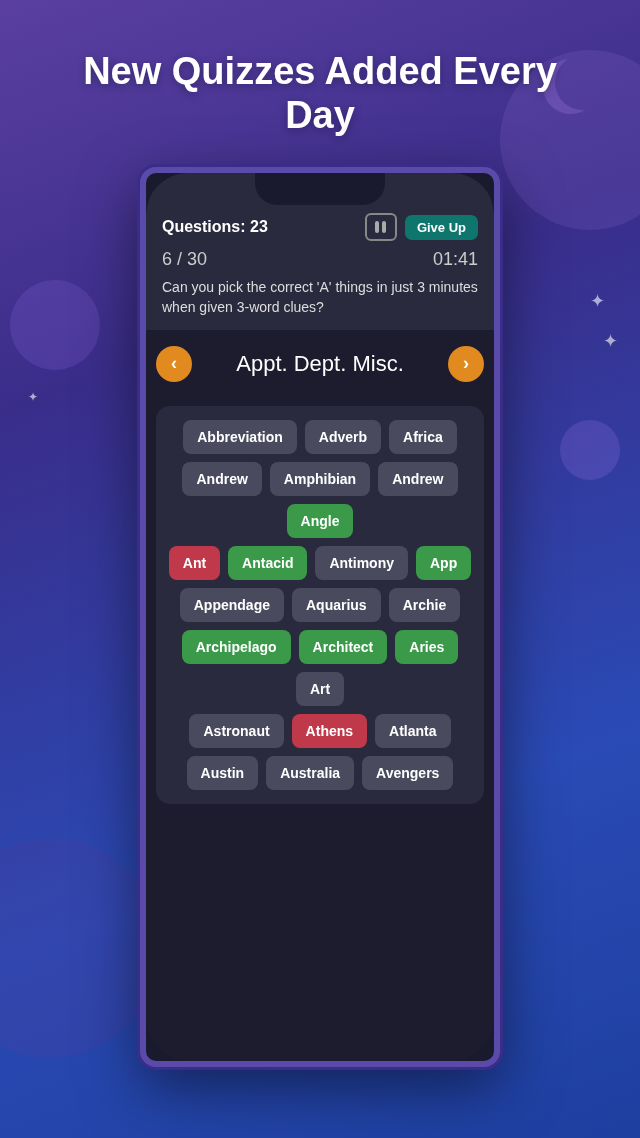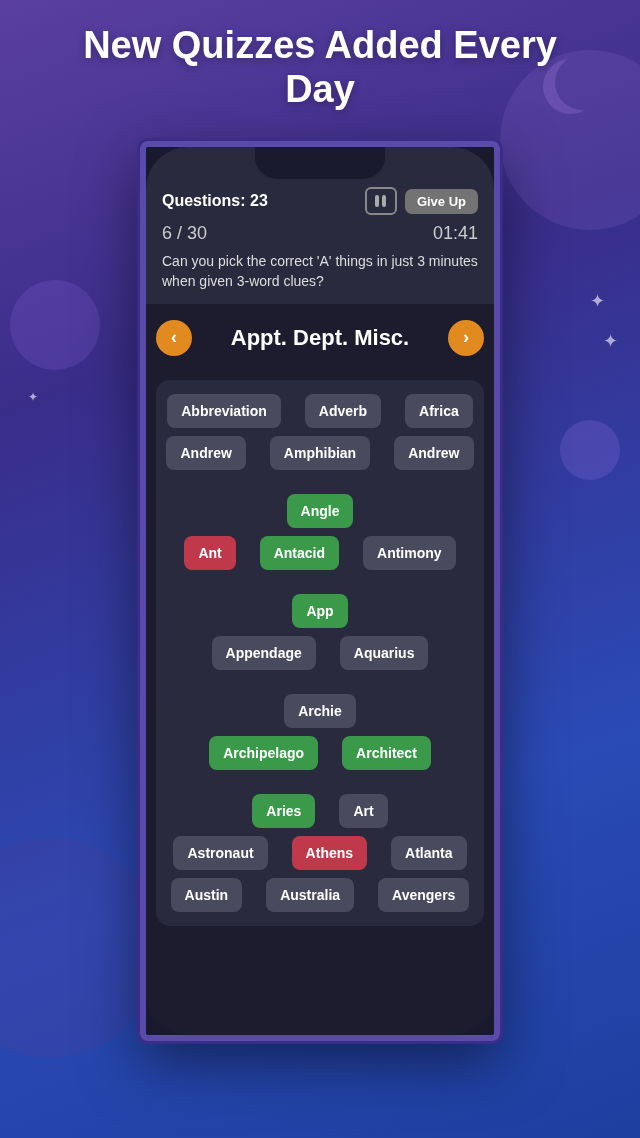--- a/index.html
+++ b/index.html
@@ -55,21 +55,21 @@
     .sparkle {
       position: absolute;
       color: #ffffff;
       opacity: 0.6;
       font-size: 18px;
     }
 
     
     .header {
       text-align: center;
-      padding: 24px 60px 20px;
+      padding: 50px 60px 20px;
       position: relative;
       z-index: 2;
     }
     .header h1 {
       color: #ffffff;
       font-size: 38px;
       font-weight: 900;
       line-height: 1.15;
       text-shadow: 0 2px 8px rgba(0,0,0,0.3);
     }
@@ -80,21 +80,21 @@
       justify-content: center;
       position: relative;
       z-index: 2;
       margin-top: 10px;
     }
 
     .phone {
       width: 360px;
       height: 900px;
       background: #1a1a2e;
-      border-radius: 8px;
+      border-radius: 16px;
       border: 6px solid #5a4aaa;
       box-shadow: 0 0 0 3px #3a2d8a, 0 20px 60px rgba(0,0,0,0.5);
       position: relative;
       overflow: hidden;
     }
 
     
     .notch {
       position: absolute;
       top: 0; left: 50%;
@@ -150,21 +150,21 @@
       gap: 3px;
       cursor: pointer;
     }
     .pause-bar {
       width: 4px; height: 12px;
       background: #aaa;
       border-radius: 2px;
     }
 
     .give-up-btn {
-      background: #737373;
+      background: #0f766e;
       color: #fff;
       border: none;
       border-radius: 7px;
       padding: 5px 12px;
       font-size: 13px;
       font-weight: 600;
       cursor: pointer;
     }
 
     .quiz-progress {
@@ -200,40 +200,40 @@
       justify-content: center;
       cursor: pointer;
       font-size: 18px;
       color: #fff;
       font-weight: bold;
     }
 
     .clue-text {
       color: #ffffff;
       font-size: 22px;
-      font-weight: 700;
+      font-weight: 400;
       text-align: center;
       flex: 1;
     }
 
     
     .answers-grid {
       background: #2a2a3e;
       margin: 8px 10px;
       border-radius: 14px;
       padding: 14px 10px;
       display: flex;
       flex-direction: column;
       gap: 8px;
     }
 
     .answers-row {
       display: flex;
       justify-content: center;
-      gap: 24px;
+      gap: 8px;
       flex-wrap: wrap;
     }
 
     .answer-btn {
       border-radius: 8px;
       padding: 9px 14px;
       font-size: 14px;
       font-weight: 600;
       cursor: pointer;
       border: none;

